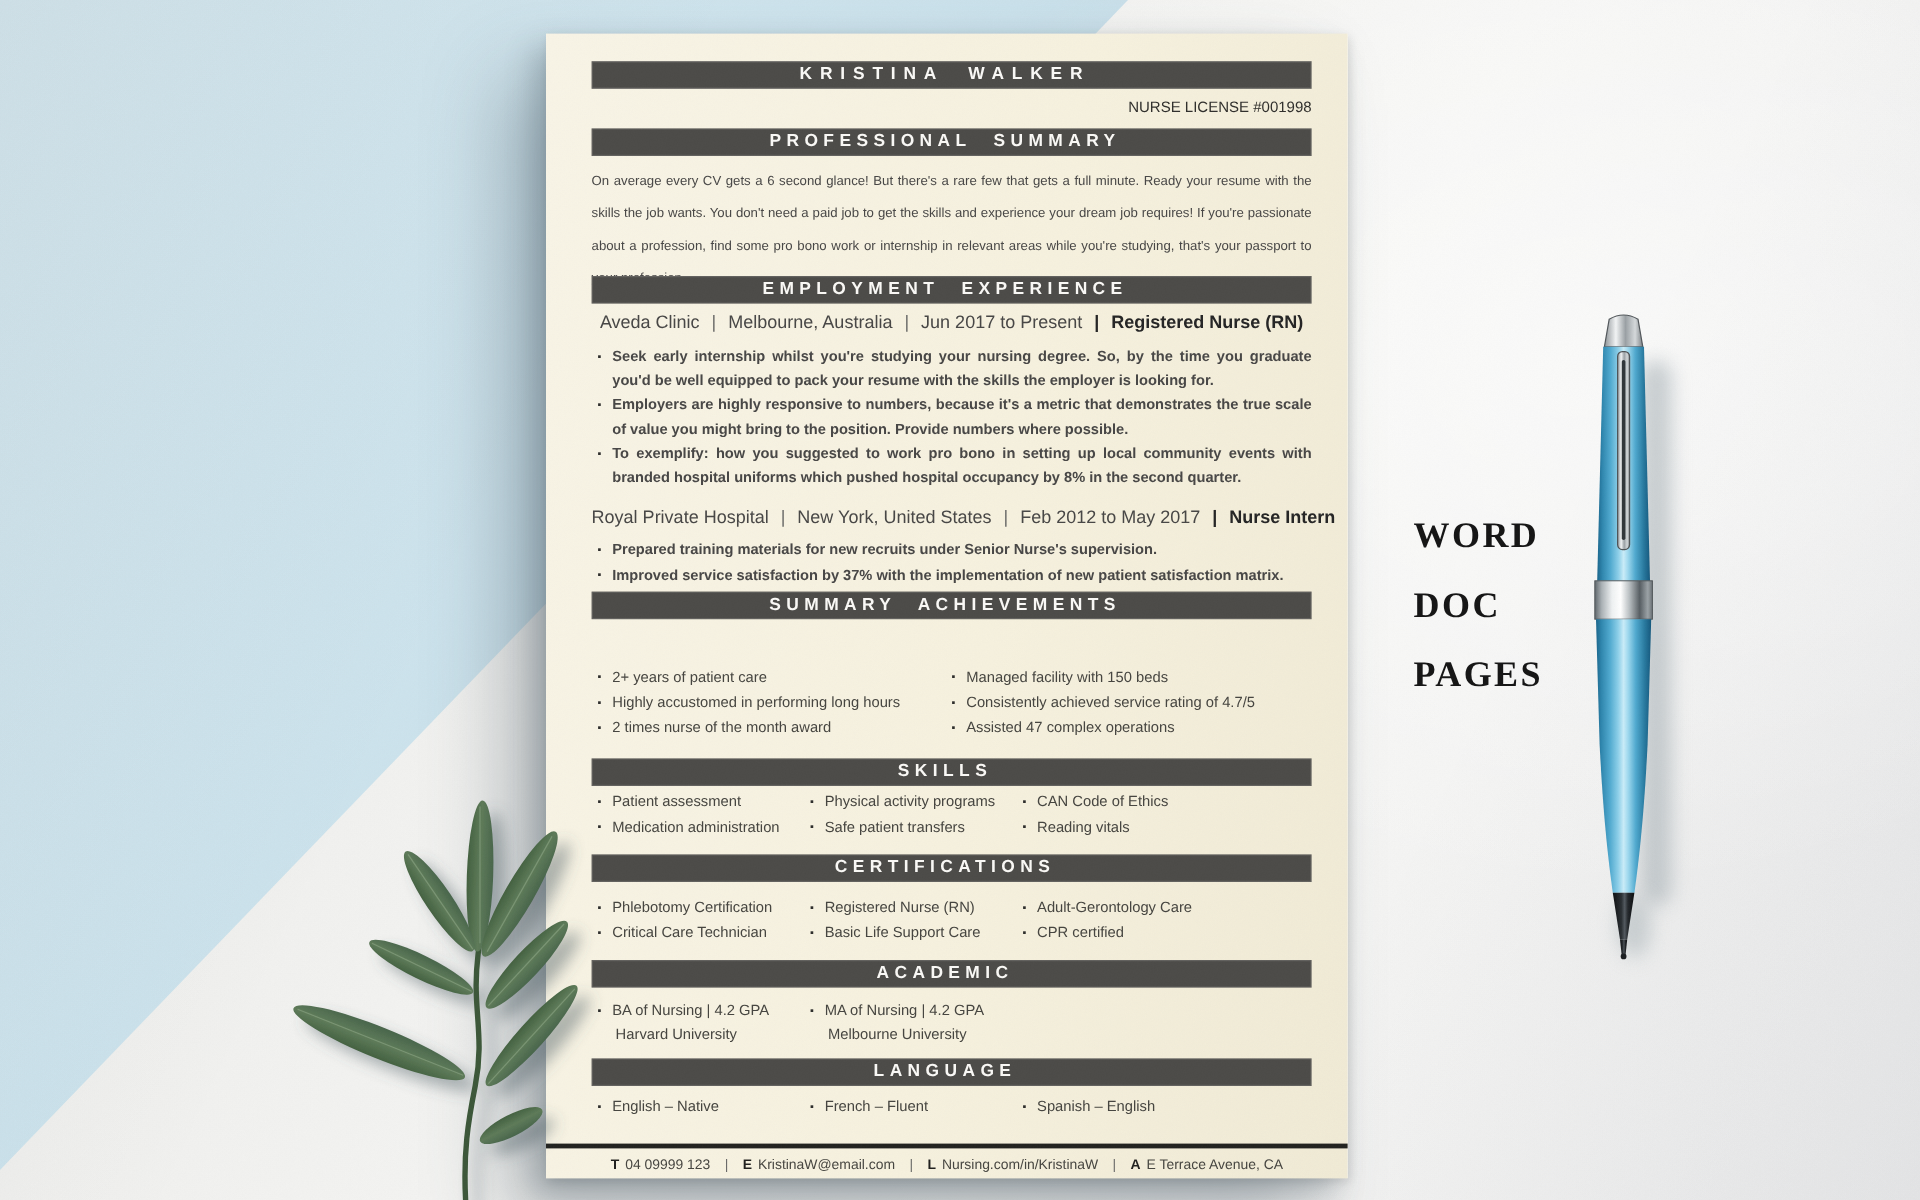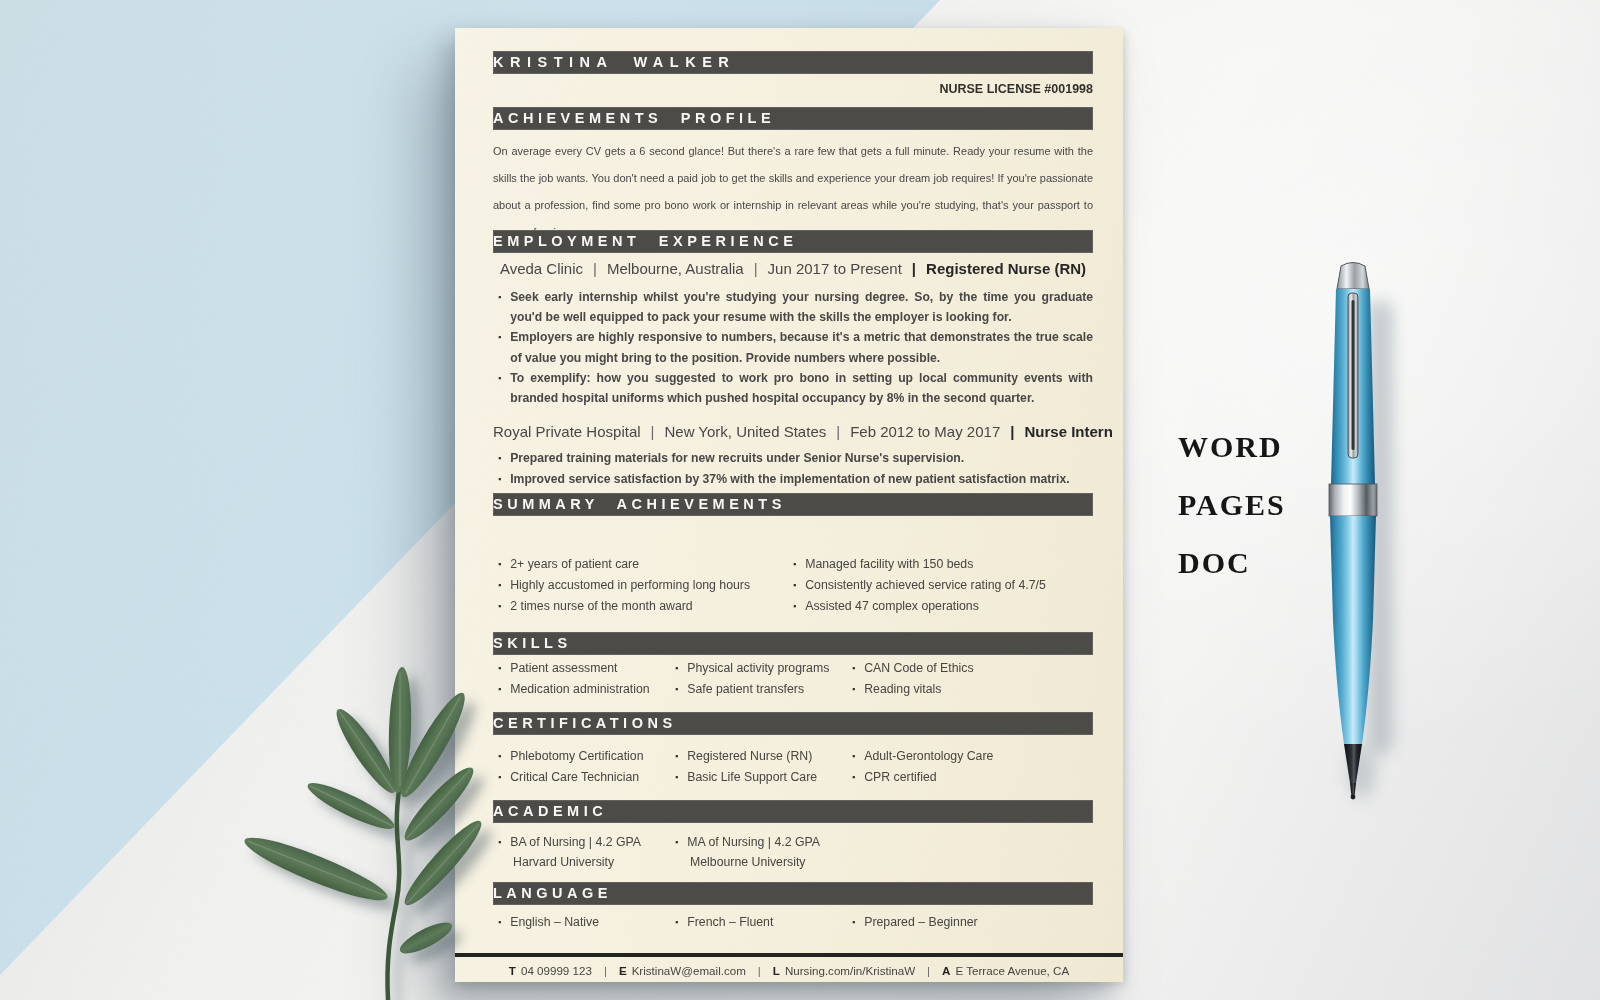--- a/index.html
+++ b/index.html
@@ -16,25 +16,25 @@
             background:radial-gradient(900px 700px at 82% 30%,rgba(255,255,255,.5),rgba(255,255,255,0) 65%),
                        linear-gradient(115deg,rgba(30,45,55,.06),rgba(0,0,0,0) 30%,rgba(0,0,0,0) 72%,rgba(30,45,55,.05));}
   .noise{position:absolute;inset:0;z-index:6;pointer-events:none;opacity:.55;}
 
   
   .paper{position:absolute;left:455px;top:28px;width:668px;height:954px;z-index:2;
          background:linear-gradient(100deg,#f8f4e6 0%,#f6f1de 55%,#f0ead5 100%);
          box-shadow:-10px 12px 22px rgba(70,86,96,.30),-36px 36px 62px rgba(70,86,96,.34),2px 3px 8px rgba(0,0,0,.12);}
   .paper *{box-sizing:border-box;}
   .bar{position:absolute;left:38px;width:600px;height:23px;background:#4b4a47;color:#faf9f6;
-       font-weight:bold;font-size:14.5px;line-height:23px;text-align:left;padding-right:11px;
+       font-weight:bold;font-size:14.5px;line-height:23px;text-align:center;padding-right:11px;
        letter-spacing:4.5px;word-spacing:10px;box-shadow:inset 0 0 0 1px rgba(255,255,255,.13);white-space:nowrap;}
   .bar.name{letter-spacing:6.5px;}
   .license{position:absolute;left:38px;width:600px;top:54px;text-align:right;
-           font-weight:bold;font-size:12.5px;line-height:15px;color:#2f2e2b;}
+           font-weight:normal;font-size:12.5px;line-height:15px;color:#2f2e2b;}
   .ptext{position:absolute;left:38px;width:600px;top:110px;font-size:11px;line-height:27px;
          color:#474645;text-align:justify;}
   .jobline{position:absolute;left:38px;width:600px;font-size:15px;line-height:16px;color:#474645;
            text-align:center;white-space:nowrap;}
   .role{font-weight:bold;color:#242424;}
   .pipe{margin:0 10px;color:#6a6a68;}
   .pipe.bp{color:#242424;font-weight:bold;}
   .blist{position:absolute;left:38px;width:600px;}
   .li{display:flex;align-items:flex-start;padding-left:5px;}
   .b{flex:0 0 auto;font-size:9px;line-height:inherit;margin-right:9px;color:#2c2c2a;}
@@ -67,21 +67,21 @@
 <div class="scene">
 
   <div class="blue-tri"></div>
   <div class="wall-shade"></div>
 
   <div class="paper">
 
     <div class="bar name" style="top:23px">KRISTINA WALKER</div>
     <div class="license">NURSE LICENSE #001998</div>
 
-    <div class="bar" style="top:79px">ACHIEVEMENTS PROFILE</div>
+    <div class="bar" style="top:79px">PROFESSIONAL SUMMARY</div>
     <div class="ptext">On average every CV gets a 6 second glance! But there's a rare few that gets a full minute. Ready your resume with the skills the job wants. You don't need a paid job to get the skills and experience your dream job requires! If you're passionate about a profession, find some pro bono work or internship in relevant areas while you're studying, that's your passport to your profession.</div>
 
     <div class="bar" style="top:202px">EMPLOYMENT EXPERIENCE</div>
 
     <div class="jobline" style="top:233px">
       <span>Aveda Clinic</span><span class="pipe">|</span><span>Melbourne, Australia</span><span class="pipe">|</span><span>Jun 2017 to Present</span><span class="pipe bp">|</span><span class="role">Registered Nurse (RN)</span>
     </div>
     <div class="blist emp" style="top:259px">
       <div class="li">
           <span class="b">▪</span>
@@ -243,35 +243,35 @@
       </div>
       <div class="col s2">
         <div class="li">
             <span class="b">▪</span>
             <span>French – Fluent</span>
           </div>
       </div>
       <div class="col s3">
         <div class="li">
             <span class="b">▪</span>
-            <span>Prepared – Beginner</span>
+            <span>Spanish – English</span>
           </div>
       </div>
     </div>
 
     <div class="footrule"></div>
     <div class="footer">
       <span class="fl">T</span><span>04 09999 123</span><span class="pipe">|</span><span class="fl">E</span><span>KristinaW@email.com</span><span class="pipe">|</span><span class="fl">L</span><span>Nursing.com/in/KristinaW</span><span class="pipe">|</span><span class="fl">A</span><span>E Terrace Avenue, CA</span>
     </div>
   </div>
 
   <div class="side-text">
     <div>WORD</div>
+    <div>DOC</div>
     <div>PAGES</div>
-    <div>DOC</div>
   </div>
 
   <svg class="pen-svg" width="135" height="560" viewBox="1285 250 135 560">
     <defs>
       <linearGradient id="penBody" x1="0" y1="0" x2="1" y2="0">
         <stop offset="0" stop-color="#19658c"></stop>
           <stop offset="0.1" stop-color="#2e86ae"></stop>
         <stop offset="0.25" stop-color="#4fa9cf"></stop>
           <stop offset="0.4" stop-color="#8ccfe9"></stop>
         <stop offset="0.5" stop-color="#c9ecf8"></stop>

